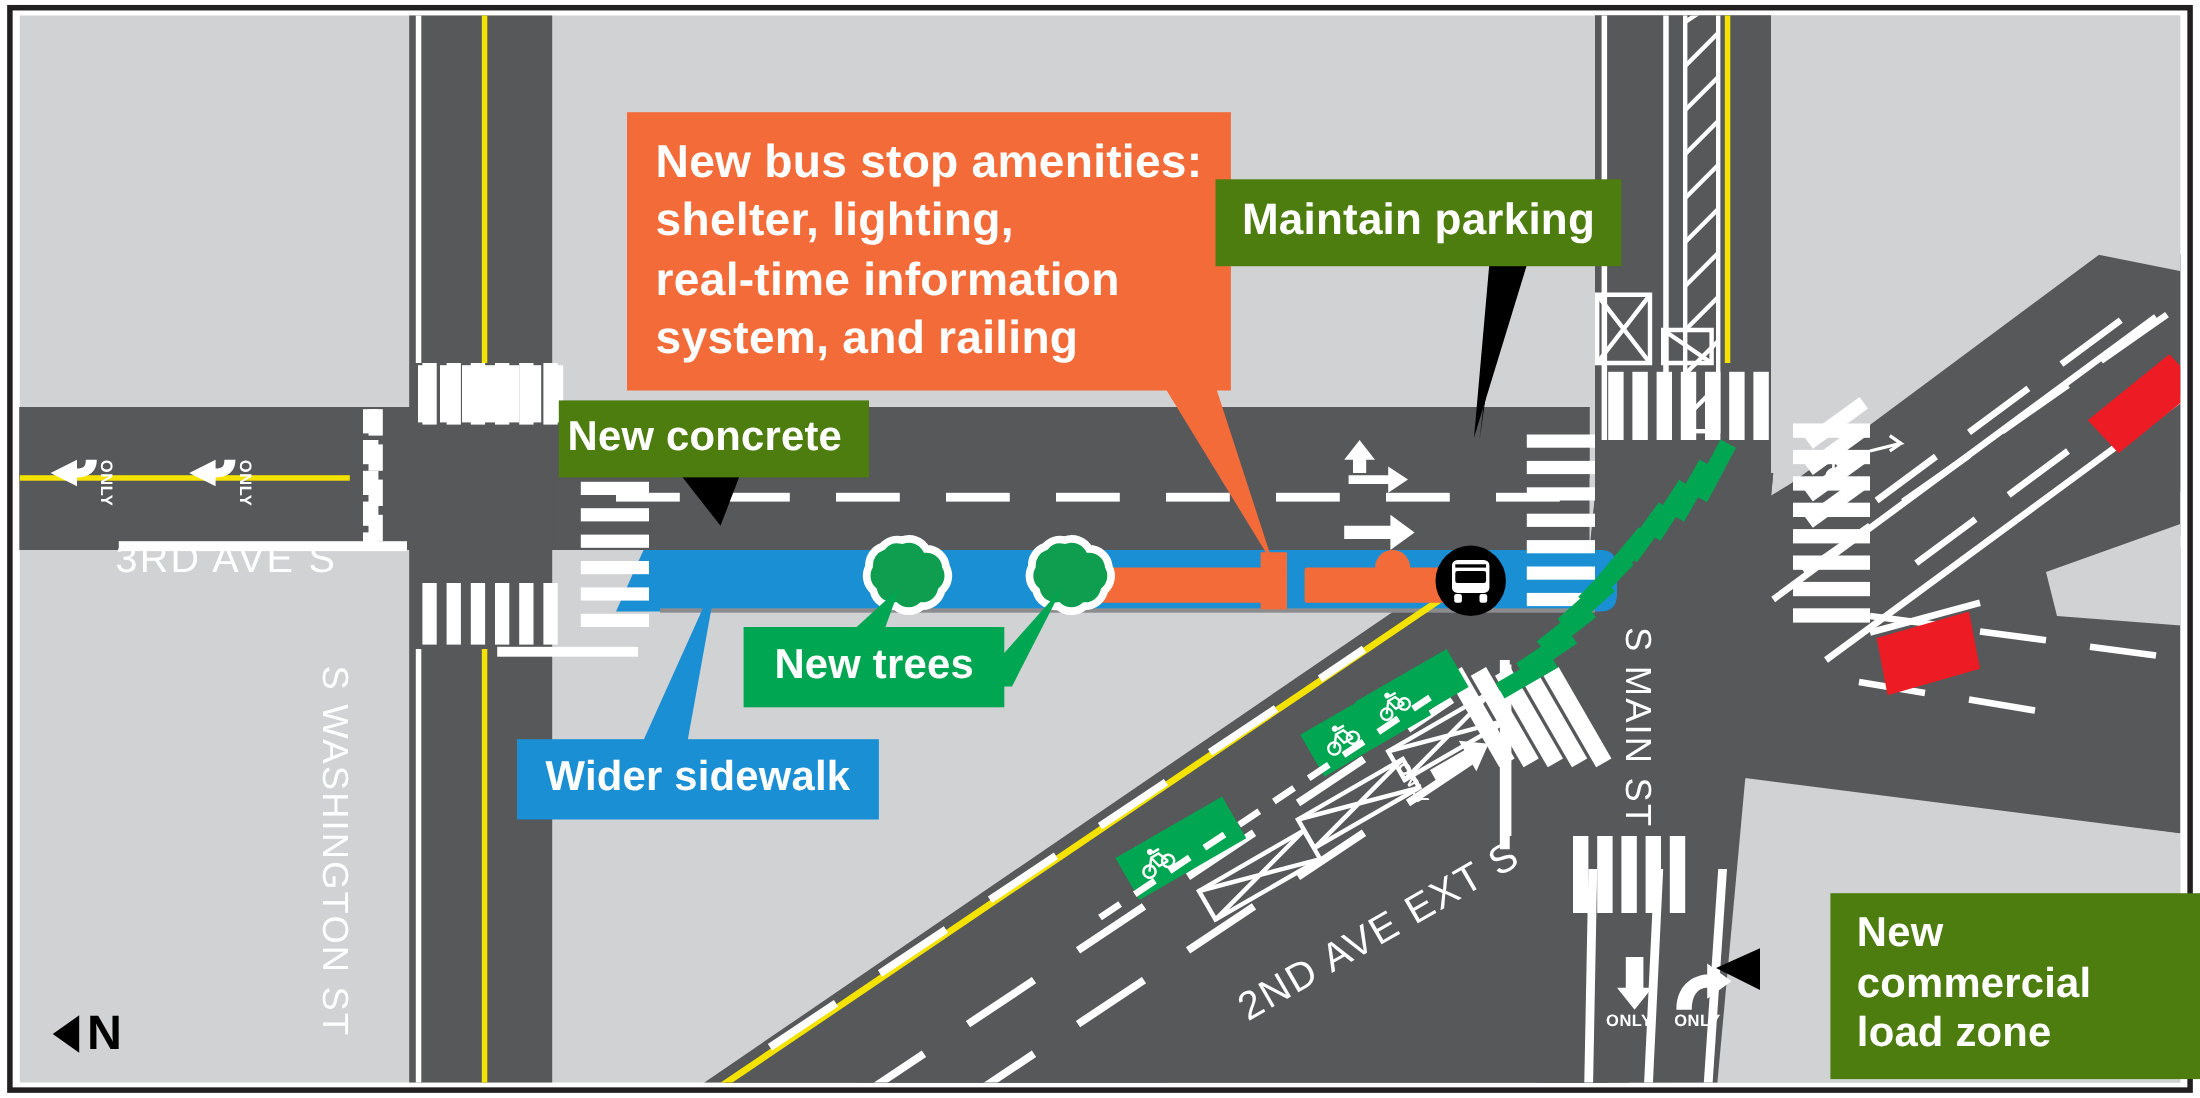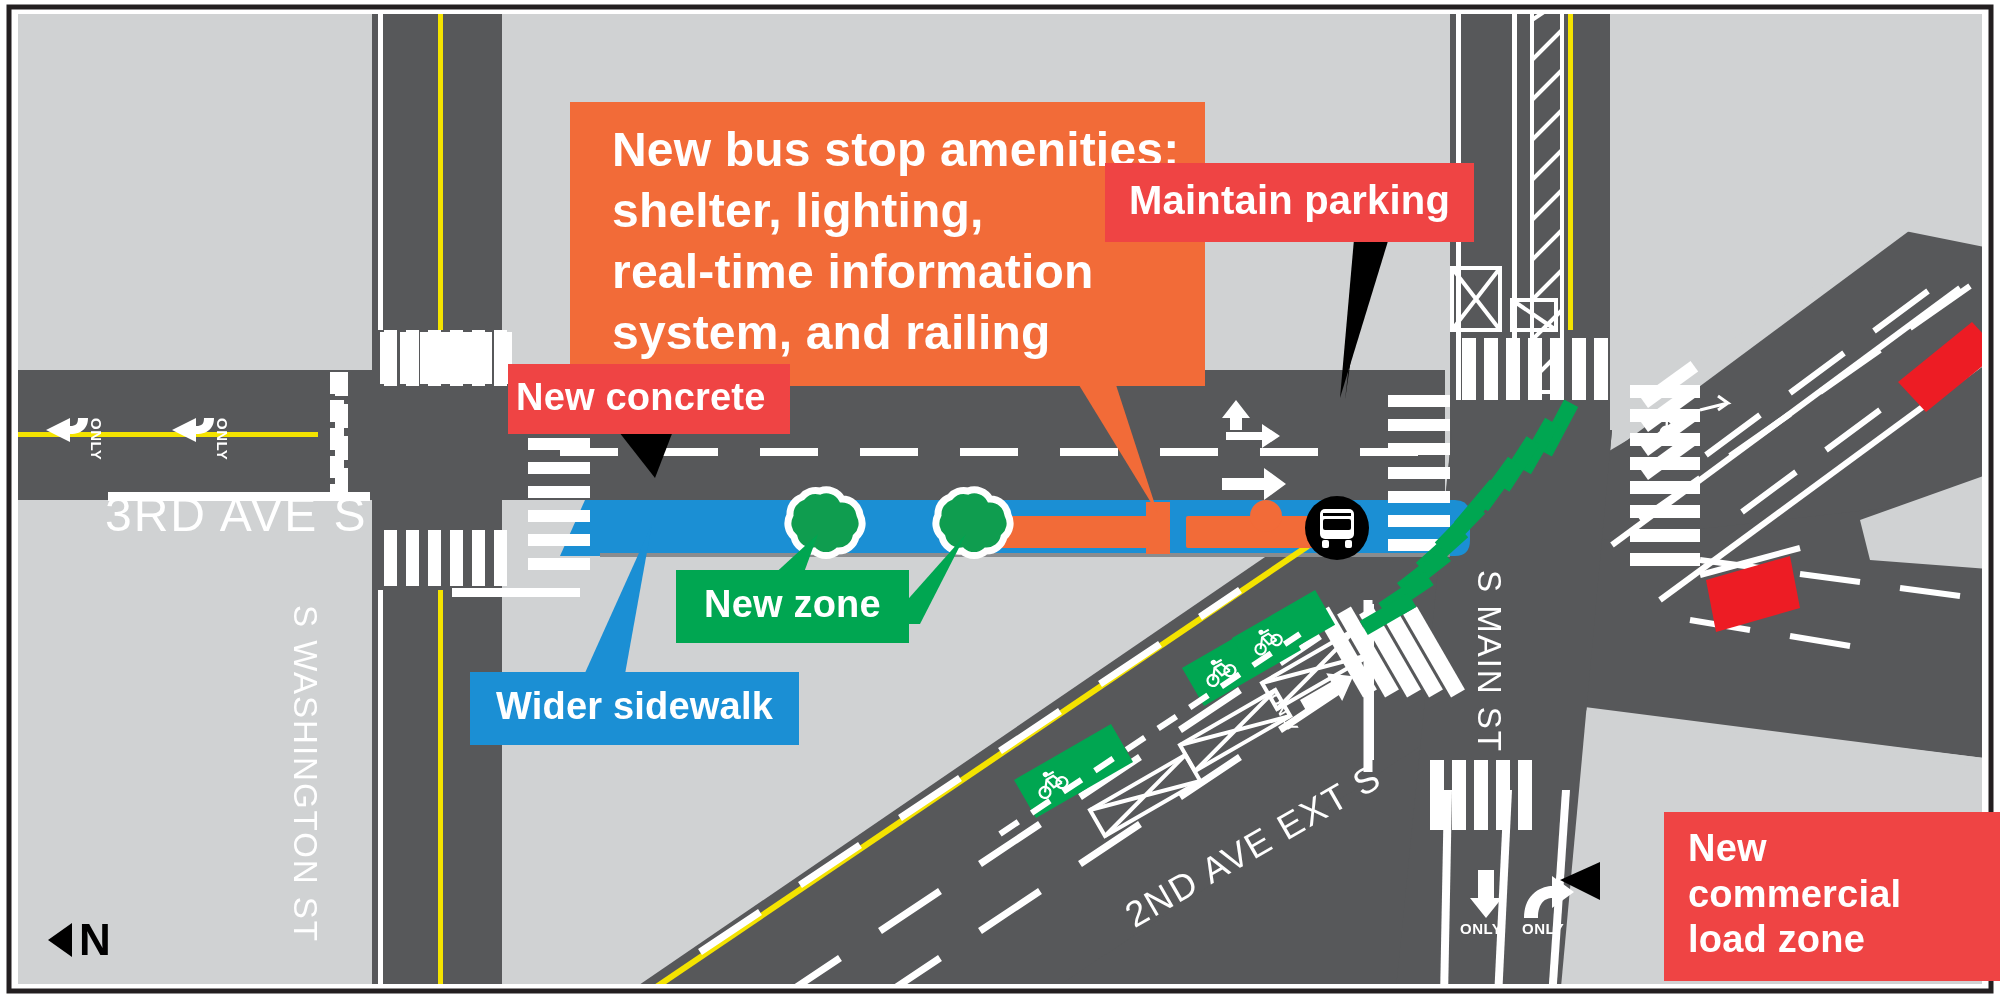--- a/index.html
+++ b/index.html
@@ -23,28 +23,28 @@
   .callout {
     position: absolute;
     box-sizing: border-box;
     color: #ffffff;
     font-weight: bold;
     letter-spacing: 0.2px;
     line-height: 1.18;
     white-space: pre-line;
     z-index: 40;
   }
-  .callout-black { background: #ef4444; }
+  .callout-black { background: #4d7c0f; }
   .callout-orange { background: #f26B38; }
   .callout-green  { background: #00a651; }
   .callout-blue   { background: #1b8fd4; text-align: center; }
   #cl-amenities {
     left: 570px; top: 102px;
-    padding: 18px 26px 22px 42px;
-    font-size: 48px;
+    padding: 18px 26px 22px 26px;
+    font-size: 42px;
     line-height: 1.27;
   }
   #cl-maintain-parking {
     left: 1105px; top: 163px;
     padding: 14px 24px 18px 24px;
     font-size: 40px;
   }
   #cl-new-concrete {
     left: 508px; top: 364px;
     padding: 11px 24px 14px 8px;
@@ -87,21 +87,21 @@
     line-height: 1;
   }
   .street-label {
     position: absolute;
     color: #ffffff;
     font-weight: normal;
     white-space: nowrap;
     z-index: 30;
     font-family: "Liberation Sans", sans-serif;
   }
-  #lbl-3rd { left: 105px; top: 487px; font-size: 48px; letter-spacing: 2px; text-align: right; }
+  #lbl-3rd { left: 105px; top: 487px; font-size: 36px; letter-spacing: 2px; text-align: right; }
   #lbl-wash {
     left: 324px; top: 605px;
     font-size: 33px; letter-spacing: 2px;
     transform: rotate(90deg); transform-origin: left top;
   }
   #lbl-main {
     left: 1508px; top: 570px;
     font-size: 33px; letter-spacing: 2px;
     transform: rotate(90deg); transform-origin: left top;
   }
@@ -535,21 +535,21 @@
 
   <div class="callout callout-orange" id="cl-amenities">New bus stop amenities:
 shelter, lighting,
 real-time information
 system, and railing</div>
 
   <div class="callout callout-black" id="cl-maintain-parking">Maintain parking</div>
 
   <div class="callout callout-black" id="cl-new-concrete">New concrete</div>
 
-  <div class="callout callout-green" id="cl-new-trees">New zone</div>
+  <div class="callout callout-green" id="cl-new-trees">New trees</div>
 
   <div class="callout callout-blue" id="cl-wider-sidewalk">Wider sidewalk</div>
 
   <div class="callout callout-black" id="cl-load-zone">New commercial
 load zone</div>
 
   <div id="compass">
     <div class="tri"></div>
     <div class="n">N</div>
   </div>

